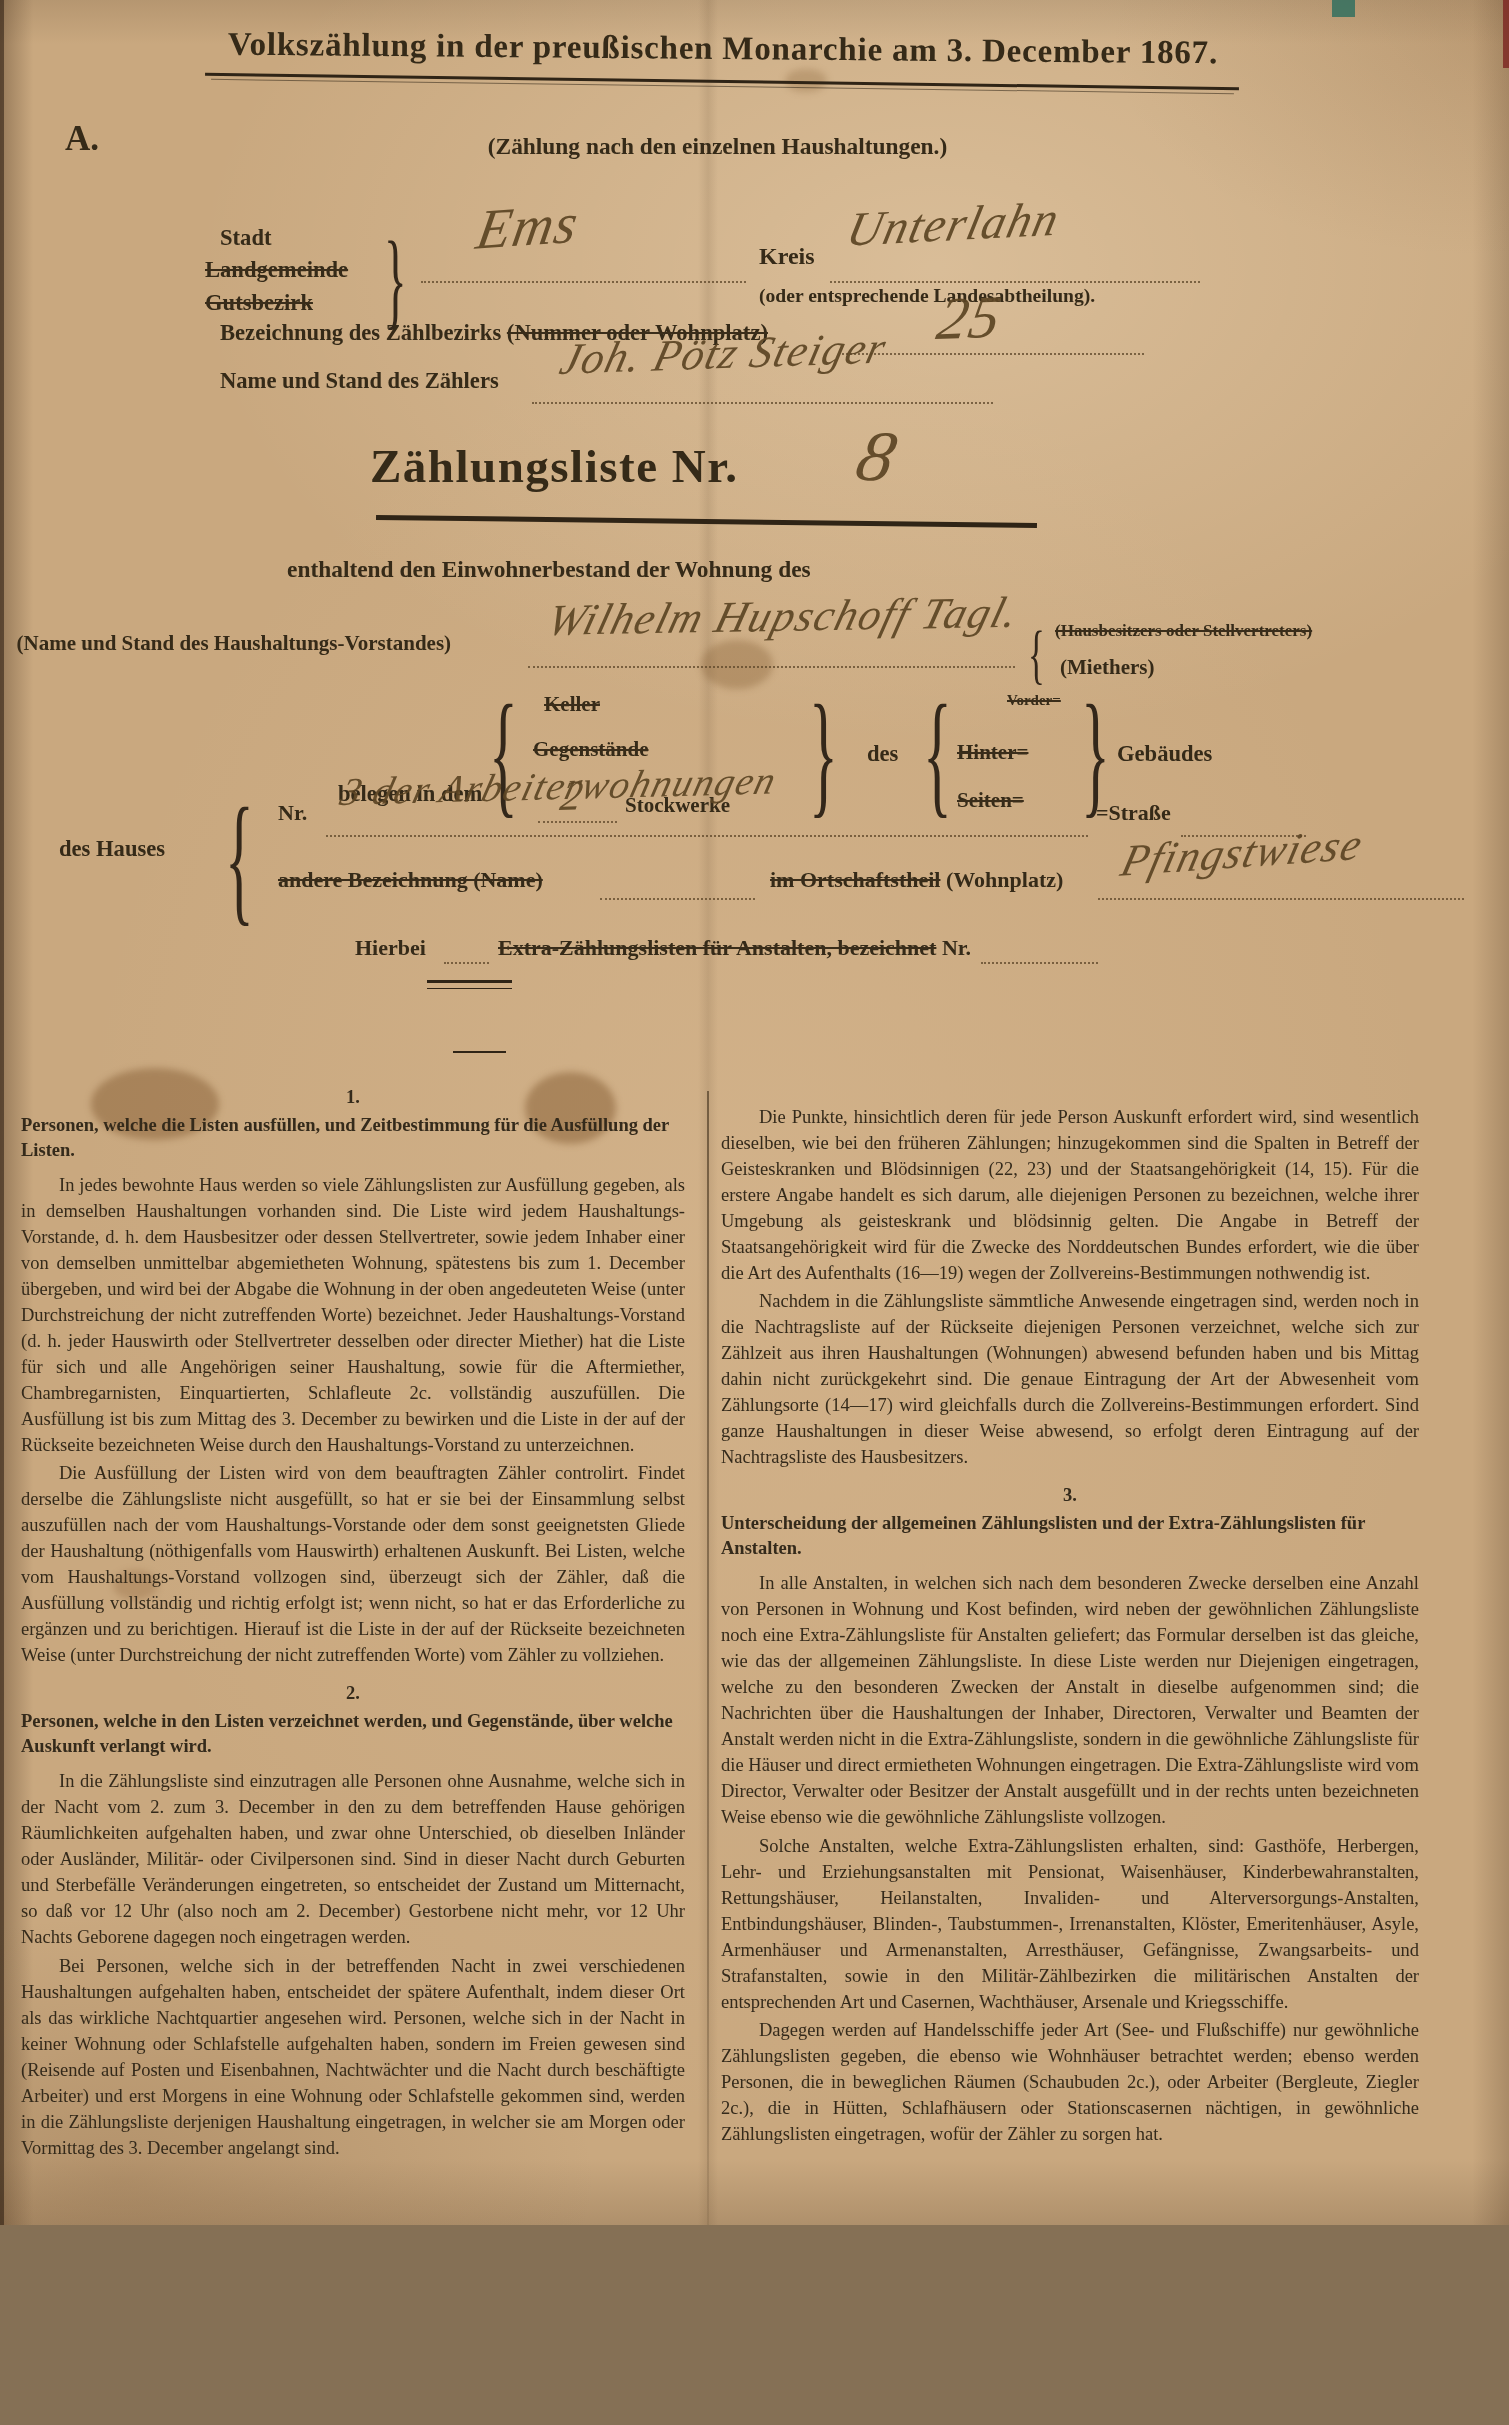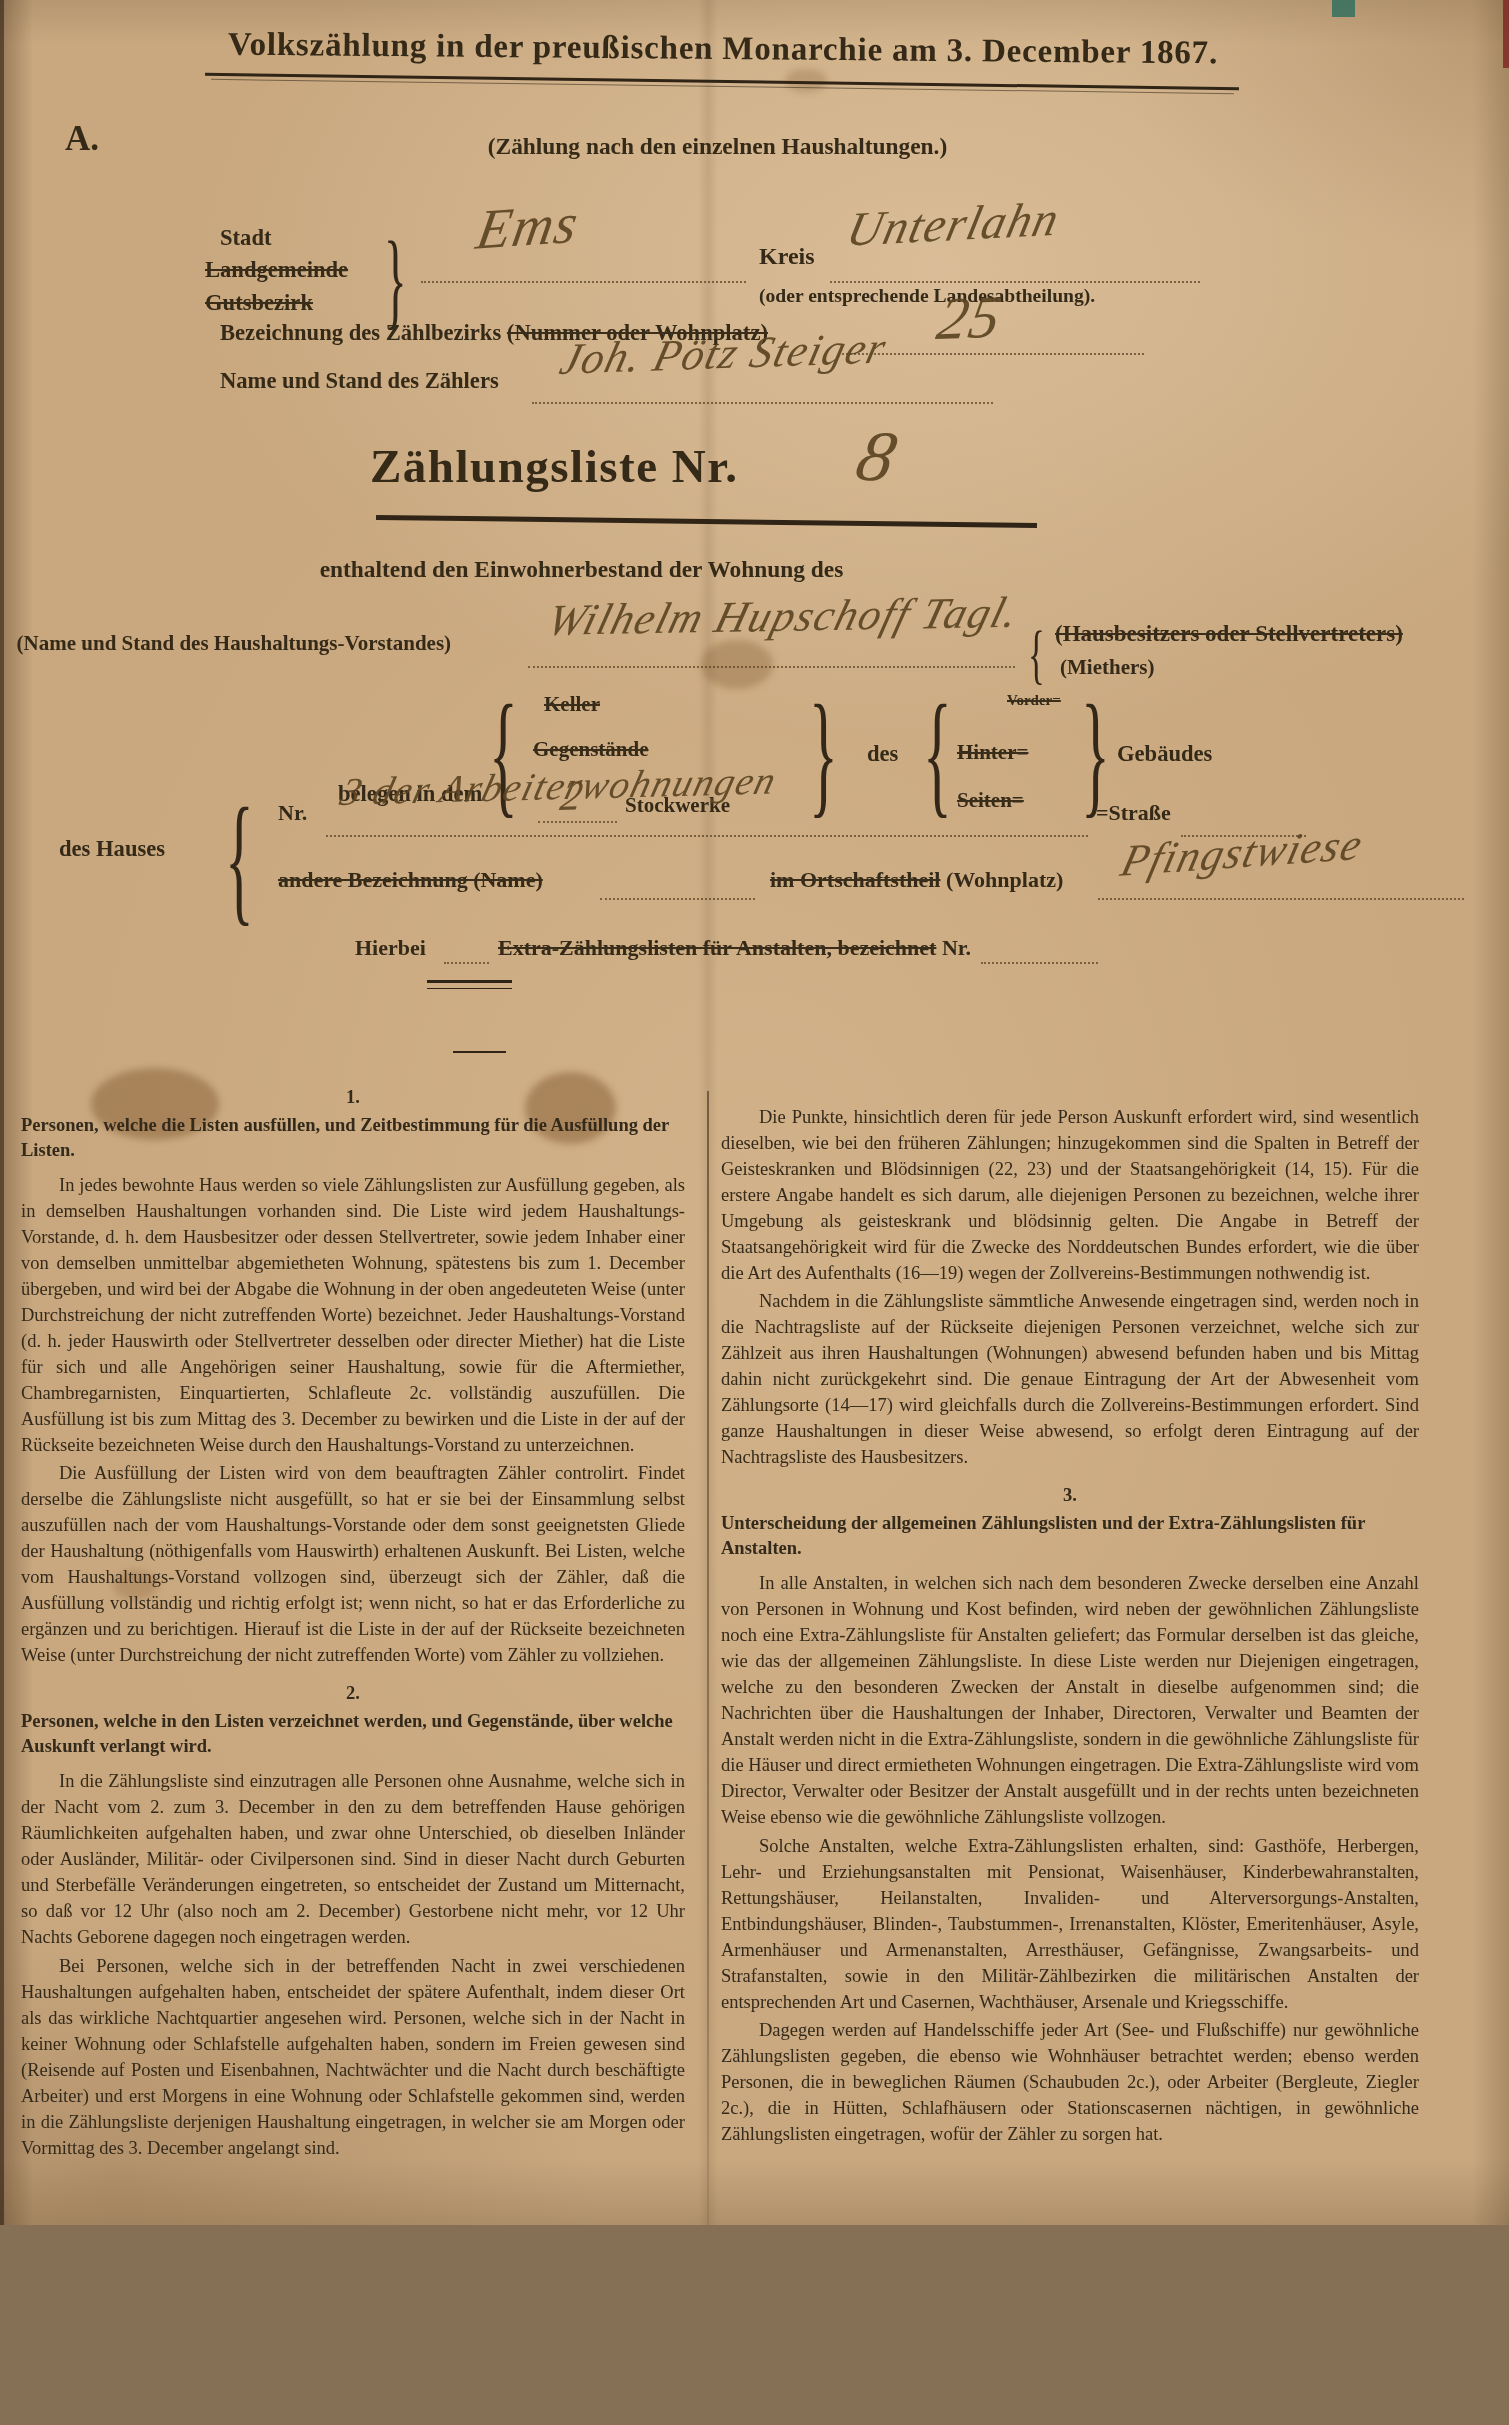--- a/index.html
+++ b/index.html
@@ -74,27 +74,27 @@
   <div class="abs dots" style="left:842px;top:353px;width:302px;"></div>
   <div class="abs hand" style="left:932px;top:285px;font-size:60px;transform:rotate(-2deg) skewX(-12deg);">25</div>
 
   <div class="abs prn" style="left:220px;top:368px;font-size:22.6px;">Name und Stand des Zählers</div>
   <div class="abs dots" style="left:532px;top:402px;width:461px;"></div>
   <div class="abs hand" style="left:555px;top:334px;font-size:44px;transform:rotate(-2deg) skewX(-16deg);">Joh. Pötz Steiger</div>
 
   <div class="abs prn" style="left:370px;top:439px;font-size:47px;letter-spacing:1.5px;">Zählungsliste Nr.</div>
   <div class="abs hand" style="left:849px;top:414px;font-size:72px;transform:rotate(3deg) skewX(-10deg);">8</div>
   <div class="abs rule" style="left:376px;top:519px;width:661px;height:4.5px;transform:rotate(0.7deg);"></div>
-  <div class="abs prn" style="left:287px;top:556px;width:589px;text-align:center;font-size:23.4px;">enthaltend den Einwohnerbestand der Wohnung des</div>
+  <div class="abs prn" style="left:287px;top:556px;width:589px;font-size:23.4px;">enthaltend den Einwohnerbestand der Wohnung des</div>
 
   <div class="abs prn" style="left:16.6px;top:631px;font-size:21px;">(Name und Stand des Haushaltungs-Vorstandes)</div>
   <div class="abs dots" style="left:528px;top:666px;width:487px;"></div>
   <div class="abs hand" style="left:542px;top:595px;font-size:44px;transform:rotate(-1deg) skewX(-16deg);">Wilhelm Hupschoff Tagl.</div>
   <div class="abs brace" style="left:1028px;top:621px;font-size:35px;transform:scaleY(1.9);">{</div>
-  <div class="abs prn struck" style="left:1055px;top:621px;font-size:23px;">(Hausbesitzers oder Stellvertreters)</div>
+  <div class="abs prn struck" style="left:1055px;top:621px;font-size:17px;">(Hausbesitzers oder Stellvertreters)</div>
   <div class="abs prn" style="left:1060px;top:655px;font-size:21px;">(Miethers)</div>
 
   <div class="abs prn" style="left:338px;top:741px;font-size:22.6px;margin-top:40px;">belegen in dem</div>
   <div class="abs brace" style="left:489px;top:685px;font-size:60px;transform:scaleY(2.3);">{</div>
   <div class="abs prn struck" style="left:544px;top:692px;font-size:21px;">Keller</div>
   <div class="abs prn struck" style="left:533px;top:737px;font-size:21px;">Gegenstände</div>
   <div class="abs hand" style="left:557px;top:772px;font-size:42px;transform:rotate(-2deg) skewX(-12deg);">2</div>
   <div class="abs dots" style="left:538px;top:821px;width:79px;"></div>
   <div class="abs prn" style="left:625px;top:793px;font-size:21px;">Stockwerke</div>
   <div class="abs brace" style="left:809px;top:685px;font-size:60px;transform:scaleY(2.3);">}</div>

